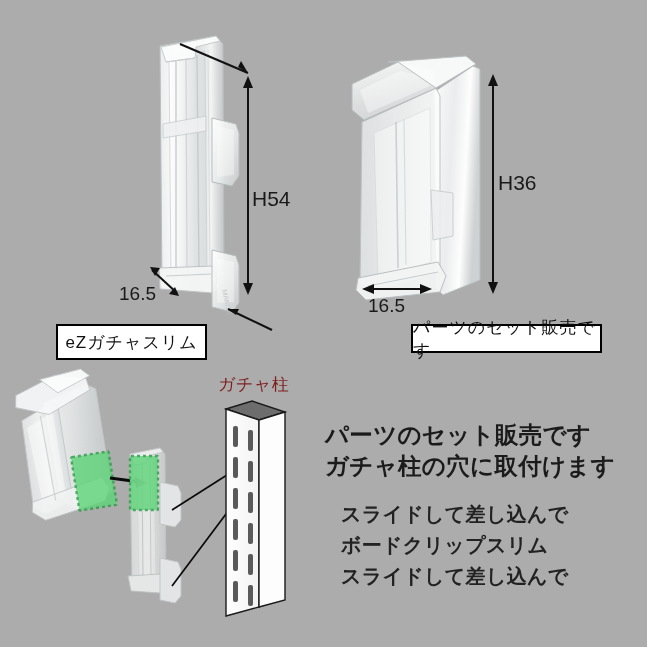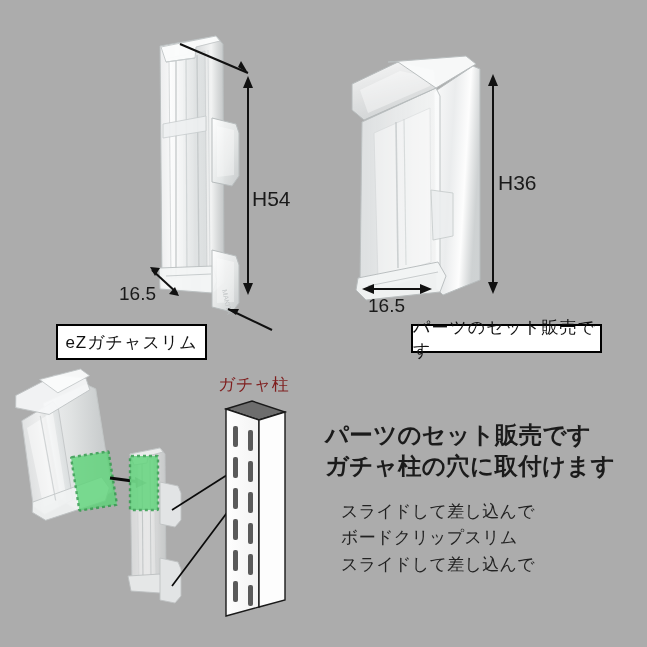--- a/index.html
+++ b/index.html
@@ -41,24 +41,25 @@
   .headline{
     color:#1b1b1b;
     font-weight:bold;
     font-size:23.5px;
     line-height:1.32;
     letter-spacing:.3px;
     white-space:nowrap;
   }
   .bodycopy{
     color:#222222;
-    font-size:17px;
+    font-size:20px;
     line-height:1.55;
     letter-spacing:.3px;
     white-space:nowrap;
+    font-weight:bold;
   }
 
   
   svg{display:block;overflow:visible;}
 </style>
 </head>
 <body>
 
 <div id="stage">
 

